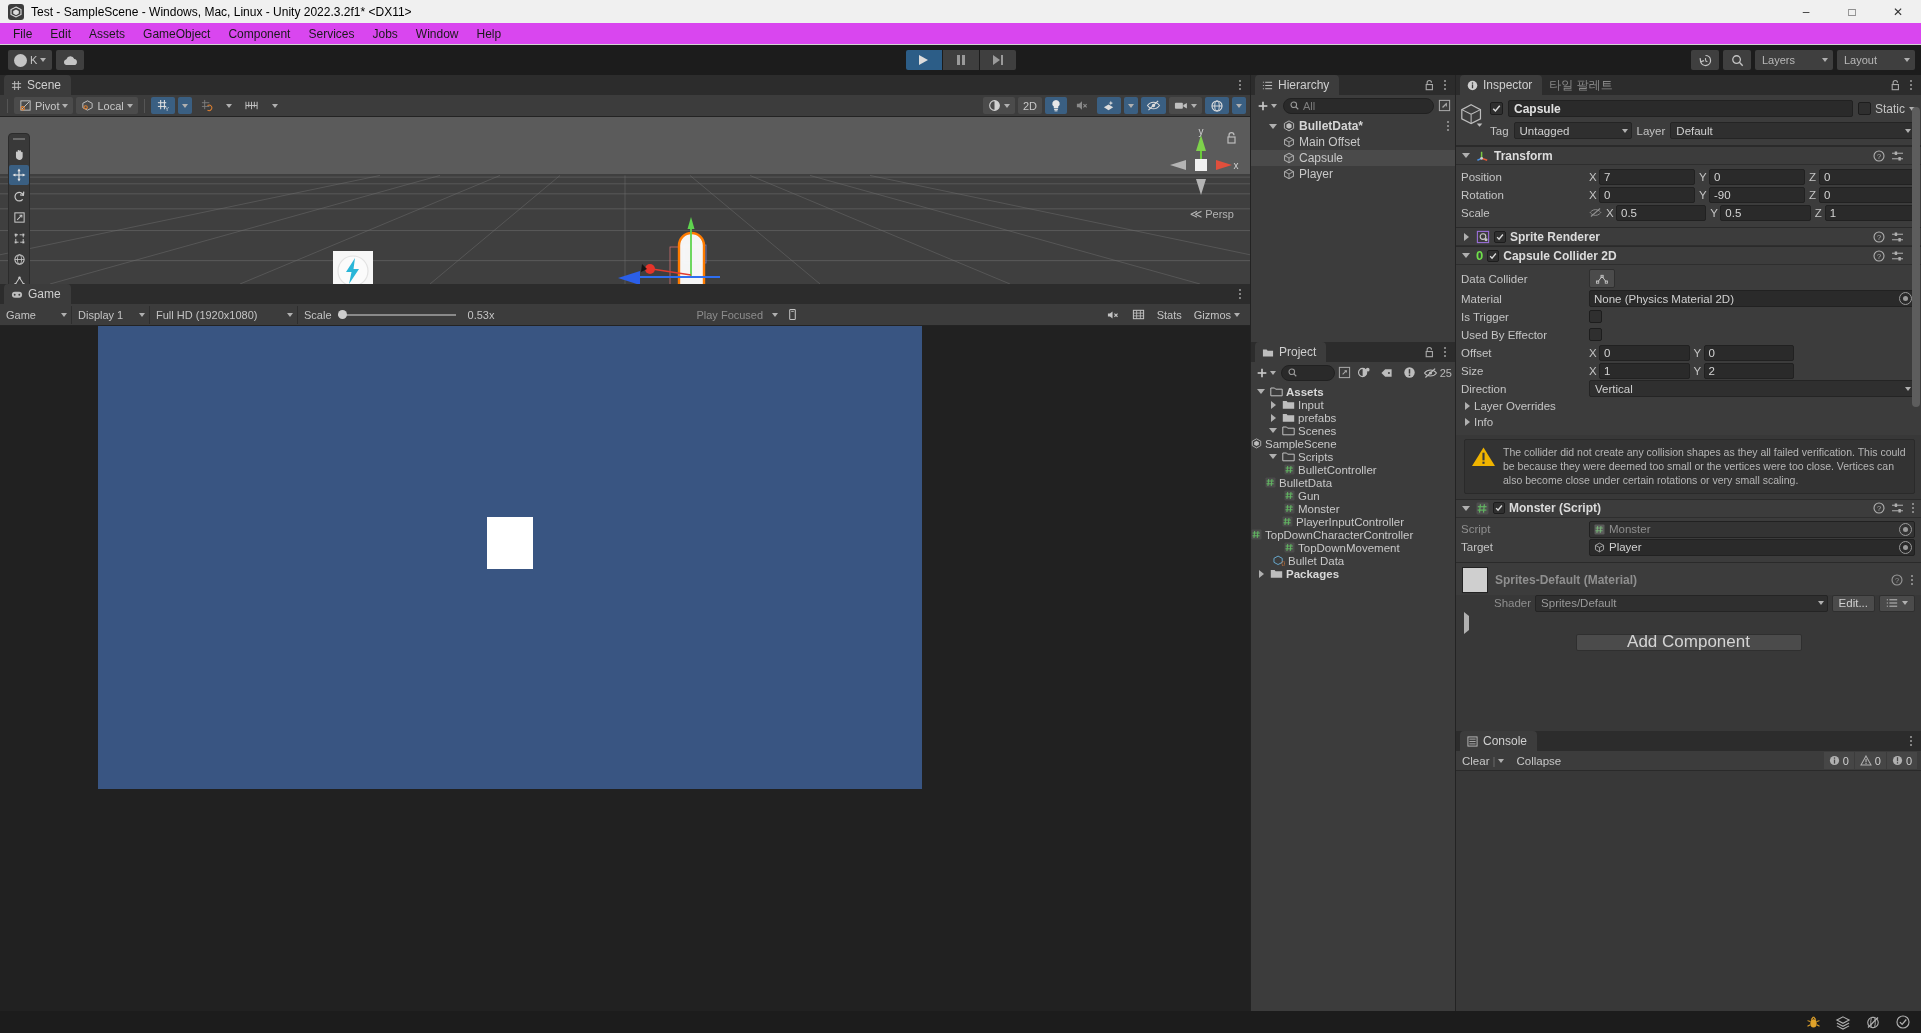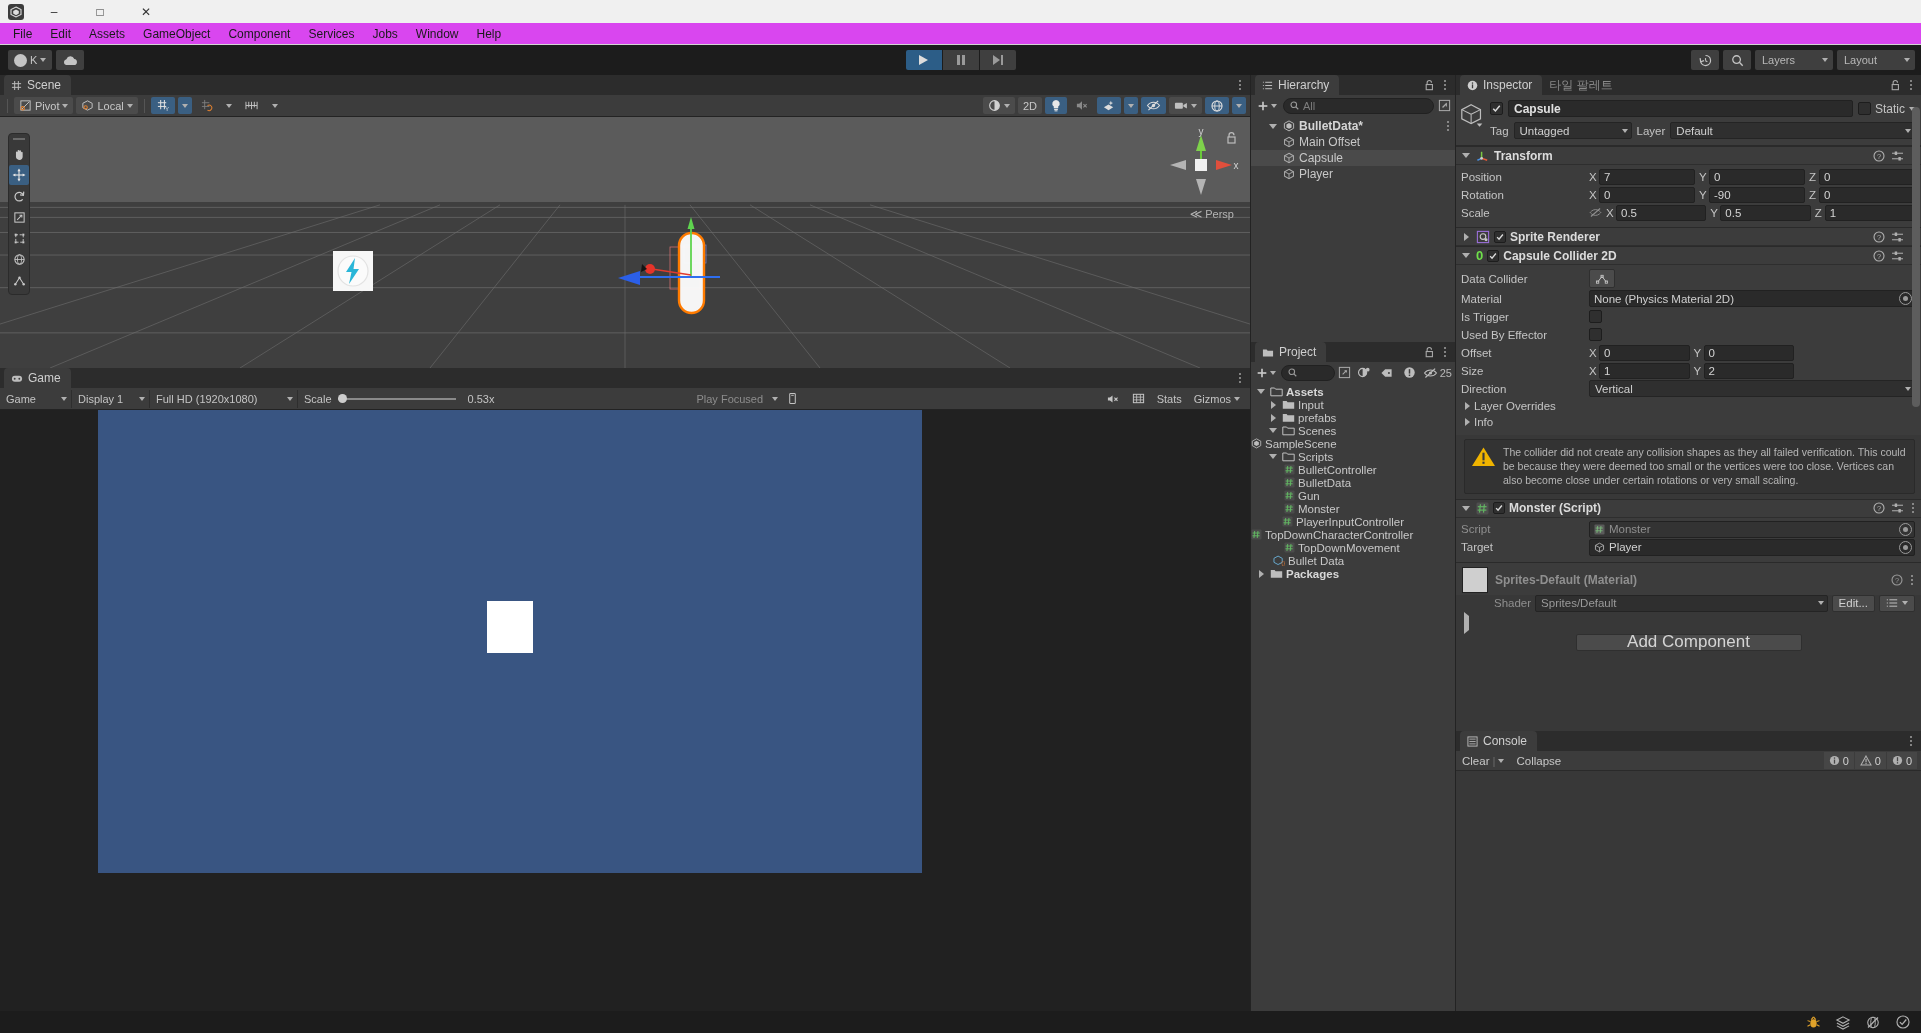--- a/index.html
+++ b/index.html
@@ -96,21 +96,21 @@
   }
   .ptab.active { background: #3c3c3c; color: #cfcfcf; }
   .ptab-right {
     position: absolute; right: 4px; top: 0; height: 20px;
     display: flex; align-items: center; gap: 7px; padding-right: 3px;
   }
   .kebab { display: flex; flex-direction: column; gap: 2px; padding: 2px; }
   .kebab i { width: 2px; height: 2px; background: #a0a0a0; border-radius: 50%; display:block; }
 
   
-  .scene-panel { height: 293px; flex: none; }
+  .scene-panel { height: 209px; flex: none; }
   .scene-toolbar {
     height: 22px; background: #3c3c3c; display: flex; align-items: center;
     flex: none; padding: 0 4px; gap: 3px; border-bottom: 1px solid #232323;
   }
   .sbtn {
     height: 17px; background: #4b4b4b; border-radius: 2px;
     display: flex; align-items: center; gap: 3px; padding: 0 5px;
     font-size: 11px; color: #c8c8c8;
   }
   .sbtn.blue { background: #3a5f82; }
@@ -339,20 +339,21 @@
 
 <div class="app">
 
   <div class="titlebar">
     <span class="unity-logo">
       <svg width="12" height="12" viewBox="0 0 12 12">
           <polygon points="6,1 11,3.5 11,8.5 6,11 1,8.5 1,3.5" fill="none" stroke="#ddd" stroke-width="1.1"></polygon>
           <polygon points="6,3.4 8.8,5 8.8,7.6 6,9.2 3.2,7.6 3.2,5" fill="#ddd"></polygon>
         </svg>
     </span>
+    <span class="title-text">Test - SampleScene - Windows, Mac, Linux - Unity 2022.3.2f1* &lt;DX11&gt;</span>
     <div class="win-btns">
       <div class="win-btn">–</div>
       <div class="win-btn">□</div>
       <div class="win-btn close">✕</div>
     </div>
   </div>
 
   <div class="menubar">
     <div class="menu-item">File</div>
     <div class="menu-item">Edit</div>
@@ -1012,21 +1013,21 @@
                   <rect x="0.5" y="0.5" width="11" height="11" rx="1.2" fill="#4b4b4b"></rect>
                   <g stroke="#62b562" stroke-width="1.1">
                     <line x1="4" y1="2.2" x2="3.2" y2="9.8"></line>
                     <line x1="7.6" y1="2.2" x2="6.8" y2="9.8"></line>
                     <line x1="1.8" y1="4.4" x2="9.6" y2="4.4"></line>
                     <line x1="1.6" y1="7.4" x2="9.4" y2="7.4"></line>
                   </g>
                 </svg>
               <span>BulletController</span>
             </div>
-            <div class="prow" style="padding-left:33px;text-align:center;">
+            <div class="prow" style="padding-left:14px;text-align:center;">
               <svg width="11" height="11" viewBox="0 0 12 12">
                   <rect x="0.5" y="0.5" width="11" height="11" rx="1.2" fill="#4b4b4b"></rect>
                   <g stroke="#62b562" stroke-width="1.1">
                     <line x1="4" y1="2.2" x2="3.2" y2="9.8"></line>
                     <line x1="7.6" y1="2.2" x2="6.8" y2="9.8"></line>
                     <line x1="1.8" y1="4.4" x2="9.6" y2="4.4"></line>
                     <line x1="1.6" y1="7.4" x2="9.4" y2="7.4"></line>
                   </g>
                 </svg>
               <span>BulletData</span>

